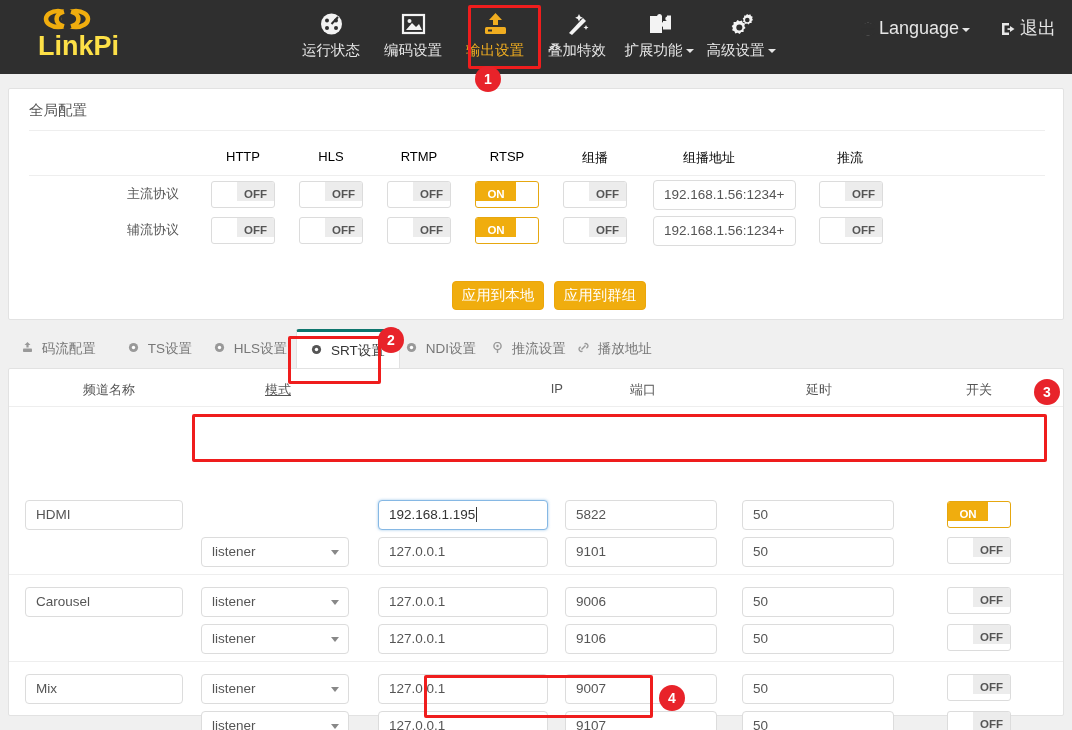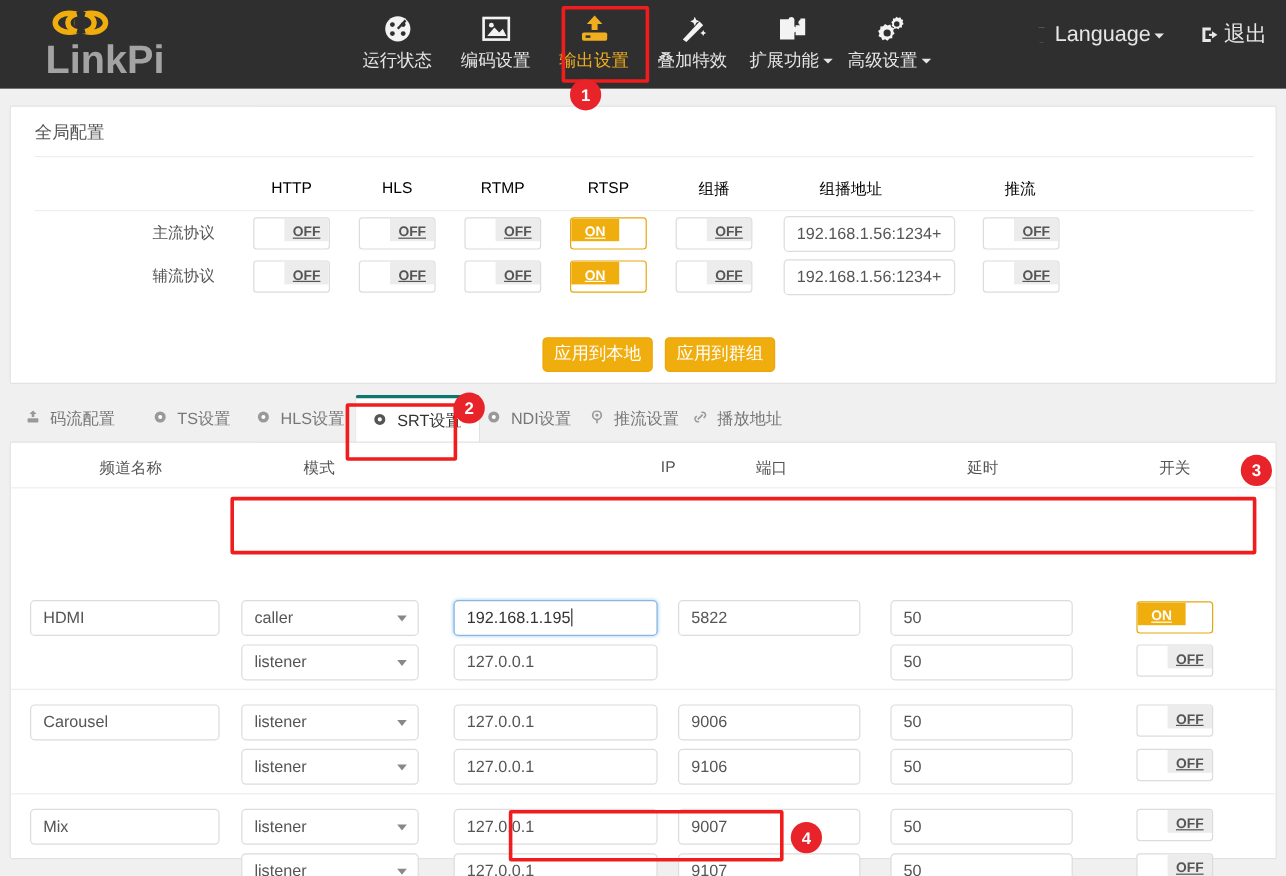--- a/index.html
+++ b/index.html
@@ -13,21 +13,21 @@
   }
 
   
   #topnav{
     position:absolute; left:0; top:0; width:1072px; height:74px;
     background:#2f2f2f; color:#e8e8e8;
   }
   #brand{ position:absolute; left:38px; top:6px; width:210px; text-align:left; }
   #brand .logo-link{ display:block; height:26px; margin-left:4px; }
   #brand .brand-name{
-    font-size:33px; font-weight:bold; color:#a3a3a3; line-height:1;
+    font-size:27px; font-weight:bold; color:#fde047; line-height:1;
     letter-spacing:0px; margin-top:1px;
   }
   .navitems{ position:absolute; left:290px; top:0; height:74px; }
   .navitem{
     float:left; width:82px; height:74px; text-align:center;
     padding-top:8px; cursor:pointer; color:#e6e6e6;
   }
   .navitem .nav-ico{ height:30px; line-height:30px; }
   .navitem .nav-ico svg{ vertical-align:middle; }
   .navitem .nav-label{ font-size:14.5px; margin-top:3px; white-space:nowrap; }
@@ -70,21 +70,21 @@
   }
 
   
   .toggle{
     position:absolute; width:64px; height:27px;
     border:1px solid #dcdcdc; border-radius:3px; background:#fff;
     cursor:pointer; overflow:hidden;
   }
   .toggle .seg{
     position:absolute; top:0; height:19px; line-height:25px;
-    font-size:11.5px; font-weight:bold; text-align:center;text-decoration:underline;
+    font-size:11.5px; font-weight:bold; text-align:center;
   }
   .toggle.off .seg{ left:25px; width:37px; background:#ececec; color:#555; }
   .toggle.on{ border-color:#e6a70f; }
   .toggle.on .seg{ left:0; width:40px; background:#f0ad0e; color:#fff; }
 
   .txtbox{
     position:absolute; height:30px; border:1px solid #dcdcdc; border-radius:4px;
     background:#fff; font-size:13.5px; color:#555; line-height:28px;
     padding-left:10px; overflow:hidden; white-space:nowrap;
   }
@@ -377,44 +377,41 @@
             <path d="M6.5 1.8 a2.4 2.4 0 0 1 3.2 3.2 L8.4 6.3" stroke="#999" stroke-width="1.3" fill="none"></path>
             <path d="M4.5 9.2 a2.4 2.4 0 0 1-3.2-3.2 L2.6 4.7" stroke="#999" stroke-width="1.3" fill="none"></path>
           </svg>
       </span><span>播放地址</span>
     </div>
   </div>
 
   <div class="panel" id="srtPanel">
 
     <div class="scol-head" style="left:16px;width:168px;">频道名称</div>
-    <div class="scol-head" style="left:172px;width:170px;">模式</div>
+    <div class="scol-head" style="left:184px;width:170px;text-decoration:underline;">模式</div>
     <div class="scol-head" style="left:364px;width:190px;text-align:right;">IP</div>
     <div class="scol-head" style="left:544px;width:180px;">端口</div>
     <div class="scol-head" style="left:722px;width:176px;">延时</div>
     <div class="scol-head" style="left:900px;width:140px;">开关</div>
     <div class="shr"></div>
 
     <div class="txtbox" style="left:16px;top:131px;width:158px;">HDMI</div>
-    <div class="selbox" style="left:192px;top:131px;">
-      <span>caller</span>
-      <i class="arr"></i>
-    </div>
     <div class="txtbox focused" style="left:369px;top:131px;width:170px;"><span>192.168.1.195</span><span style="border-left:1px solid #333;margin-left:1px;">&nbsp;</span></div>
     <div class="txtbox" style="left:556px;top:131px;width:152px;">5822</div>
     <div class="txtbox" style="left:733px;top:131px;width:152px;">50</div>
     <div class="toggle on" style="left:938px;top:132px;">
       <div class="seg">ON</div>
       </div>
 
     <div class="selbox" style="left:192px;top:168px;">
       <span>listener</span>
       <i class="arr"></i>
     </div>
     <div class="txtbox" style="left:369px;top:168px;width:170px;">127.0.0.1</div>
+    <div class="txtbox" style="left:556px;top:168px;width:152px;">9101</div>
     <div class="txtbox" style="left:733px;top:168px;width:152px;">50</div>
     <div class="toggle off" style="left:938px;top:168px;">
       <div class="seg">OFF</div>
       </div>
 
     <div class="rowsep" style="top:205px;"></div>
 
     <div class="txtbox" style="left:16px;top:218px;width:158px;">Carousel</div>
     <div class="selbox" style="left:192px;top:218px;">
       <span>listener</span>

